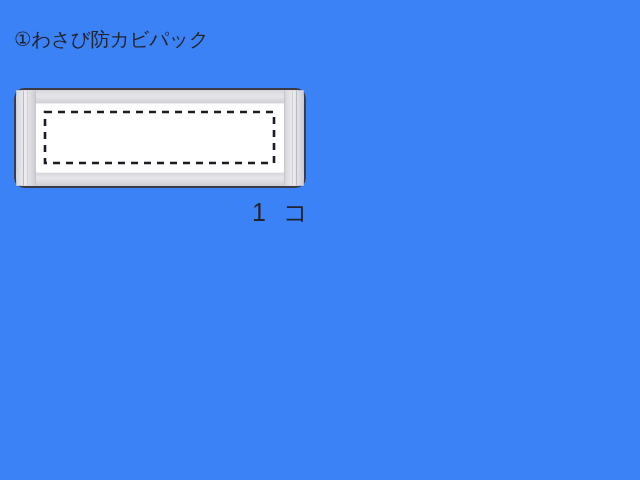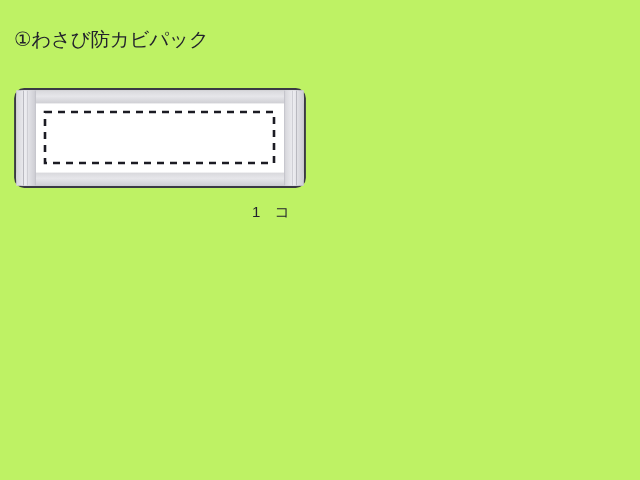--- a/index.html
+++ b/index.html
@@ -11,21 +11,21 @@
   body {
     font-family: "Liberation Sans", "DejaVu Sans", sans-serif;
     color: #1b1b23;
     -webkit-font-smoothing: antialiased;
   }
   #page {
     position: relative;
     width: 640px;
     height: 480px;
     overflow: hidden;
-    background: #bef264;
+    background: #3b82f6;
   }
 
   
   .cell {
     position: absolute;
     box-sizing: border-box;
   }
   #cell-1 { left: 0;   top: 0;   width: 322px; height: 240px; }
   #cell-2 { left: 322px; top: 0; width: 318px; height: 240px; }
   #cell-3 { left: 0;   top: 240px; width: 322px; height: 240px; }
@@ -40,21 +40,21 @@
     color: #23232c;
     white-space: nowrap;
     font-weight: 400;
   }
   #heading-1 { left: 14px; top: 26px; }
   #heading-1 .line2 { display: block; padding-left: 17px; }
 
   
   .qty {
     position: absolute;
-    font-size: 15px;
+    font-size: 25px;
     line-height: 26px;
     color: #23232c;
     letter-spacing: 5px;
     white-space: nowrap;
   }
   #qty-1 { left: 252px; top: 199px; }
 
   
   .illus { position: absolute; }
   #illus-pack  { left: 14px;  top: 88px; }

